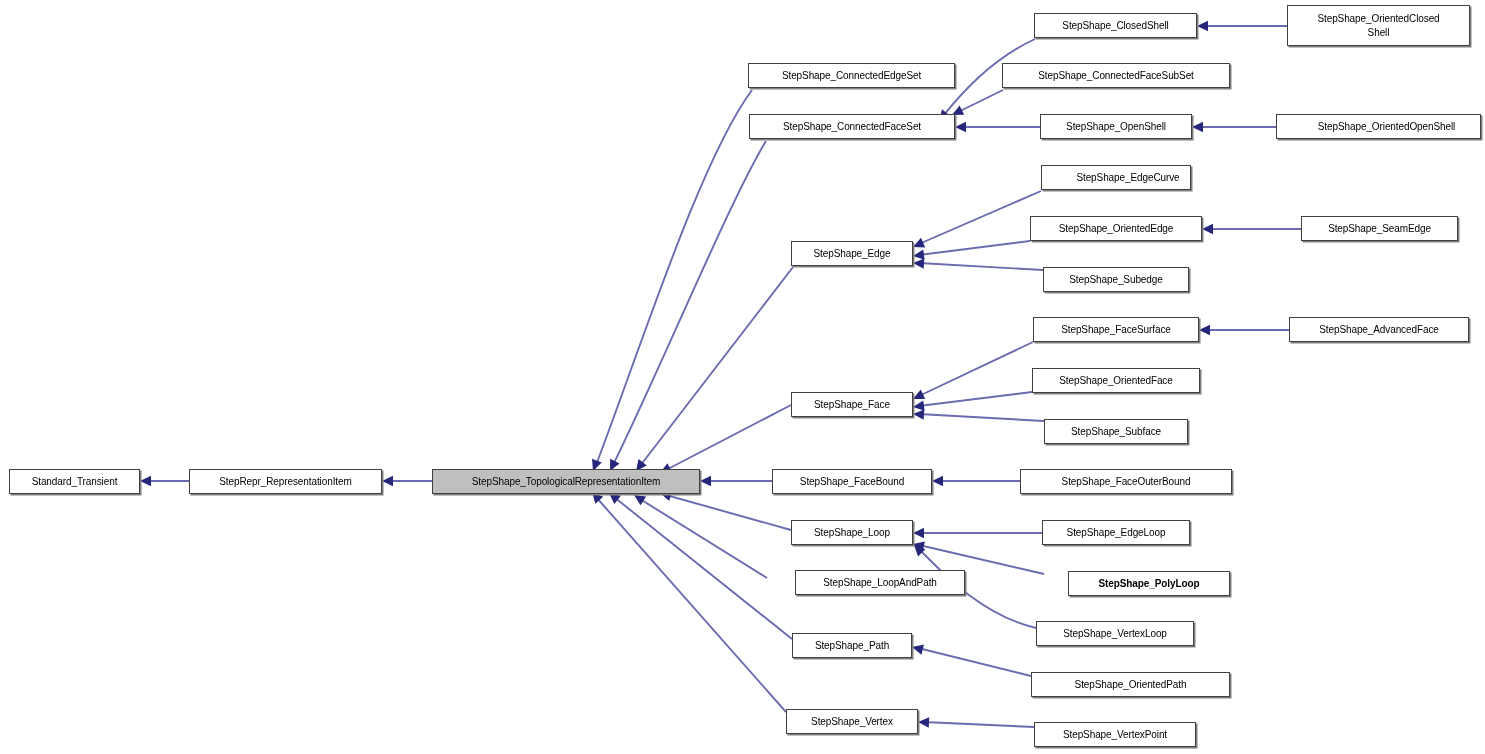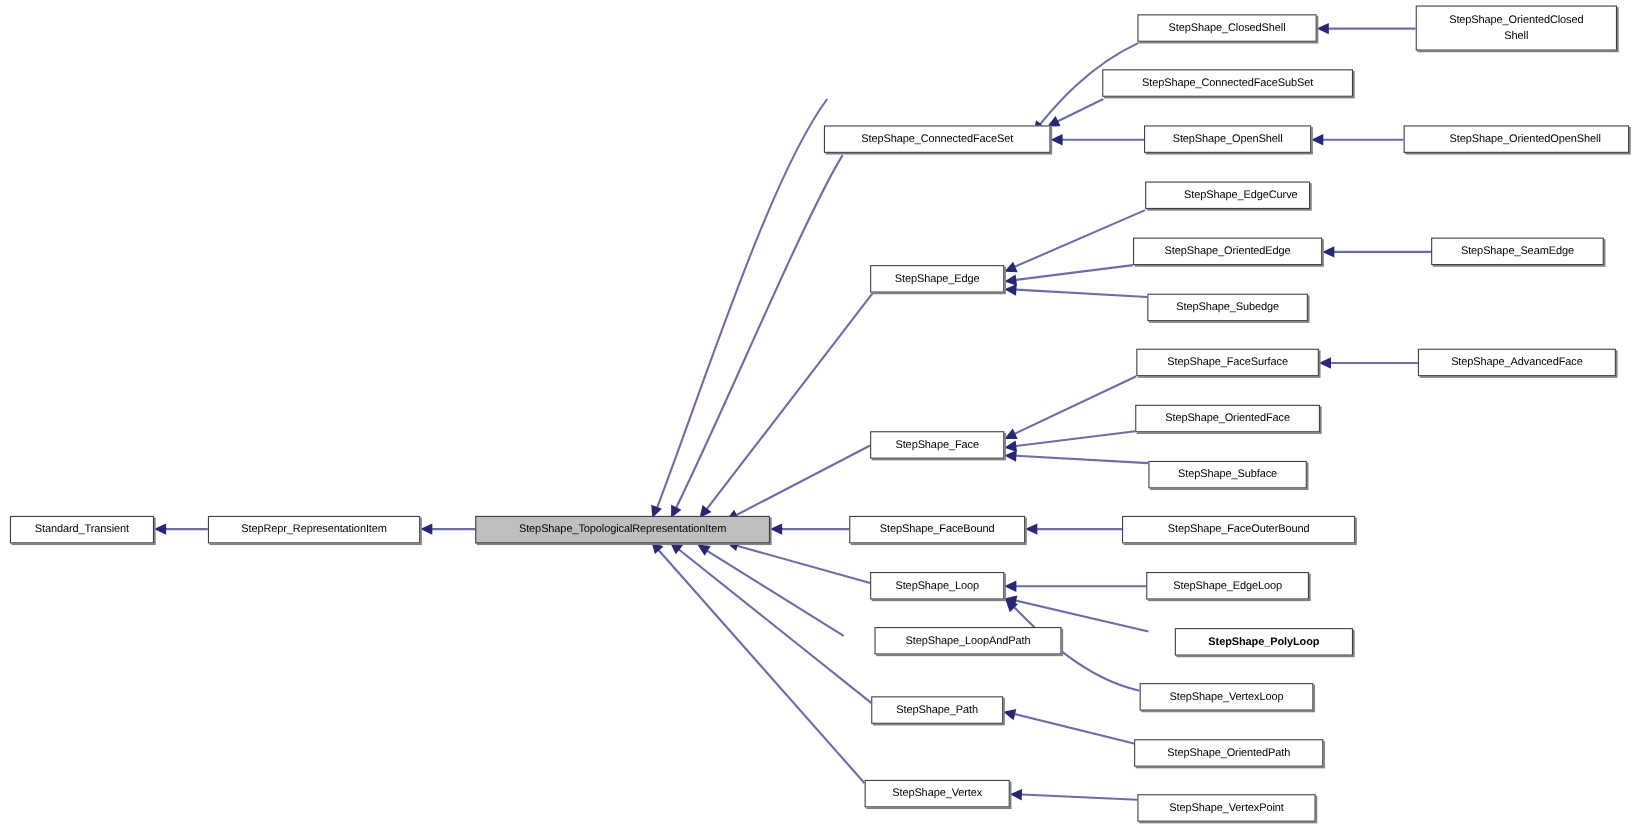--- a/index.html
+++ b/index.html
@@ -166,20 +166,21 @@
         <polygon points="912,647 923.92777329907,644.5982872515658 921.4264355417555,654.6930041581379" fill="#26267a"></polygon>
       </g>
       <g>
         <path d="M1034,727 L924,722" fill="none" stroke="#6b6bb0" stroke-width="1.9"></path>
         <polygon points="918,722 929.2247654139146,717.3048278623049 928.752544250498,727.6941015218455" fill="#26267a"></polygon>
       </g>
     </svg>
 <div class="node" style="left: 9px; top: 469px; width: 131px; height: 25px; background: rgb(255, 255, 255); border-color: rgb(64, 64, 64); box-shadow: rgb(128, 128, 128) 1.5px 1.5px 0px 0px; color: rgb(0, 0, 0);">Standard_Transient</div>
     <div class="node" style="left: 189px; top: 469px; width: 193px; height: 25px; background: rgb(255, 255, 255); border-color: rgb(64, 64, 64); box-shadow: rgb(128, 128, 128) 1.5px 1.5px 0px 0px; color: rgb(0, 0, 0);">StepRepr_RepresentationItem</div>
     <div class="node root" style="left: 432px; top: 469px; width: 268px; height: 25px; background: rgb(191, 191, 191); border-color: rgb(64, 64, 64); box-shadow: rgb(128, 128, 128) 1.5px 1.5px 0px 0px; color: rgb(0, 0, 0);">StepShape_TopologicalRepresentationItem</div>
+    <div class="node" style="left: 748px; top: 63px; width: 207px; height: 25px; background: rgb(255, 255, 255); border-color: rgb(64, 64, 64); box-shadow: rgb(128, 128, 128) 1.5px 1.5px 0px 0px; color: rgb(0, 0, 0);">StepShape_ConnectedEdgeSet</div>
     <div class="node" style="left: 749px; top: 114px; width: 206px; height: 25px; background: rgb(255, 255, 255); border-color: rgb(64, 64, 64); box-shadow: rgb(128, 128, 128) 1.5px 1.5px 0px 0px; color: rgb(0, 0, 0);">StepShape_ConnectedFaceSet</div>
     <div class="node" style="left: 1034px; top: 13px; width: 163px; height: 25px; background: rgb(255, 255, 255); border-color: rgb(64, 64, 64); box-shadow: rgb(128, 128, 128) 1.5px 1.5px 0px 0px; color: rgb(0, 0, 0);">StepShape_ClosedShell</div>
     <div class="node" style="left: 1002px; top: 63px; width: 228px; height: 25px; background: rgb(255, 255, 255); border-color: rgb(64, 64, 64); box-shadow: rgb(128, 128, 128) 1.5px 1.5px 0px 0px; color: rgb(0, 0, 0);">StepShape_ConnectedFaceSubSet</div>
     <div class="node" style="left: 1040px; top: 114px; width: 152px; height: 25px; background: rgb(255, 255, 255); border-color: rgb(64, 64, 64); box-shadow: rgb(128, 128, 128) 1.5px 1.5px 0px 0px; color: rgb(0, 0, 0);">StepShape_OpenShell</div>
     <div class="node" style="left: 1287px; top: 5px; width: 183px; height: 41px; background: rgb(255, 255, 255); border-color: rgb(64, 64, 64); box-shadow: rgb(128, 128, 128) 1.5px 1.5px 0px 0px; color: rgb(0, 0, 0);">StepShape_OrientedClosed
 Shell</div>
     <div class="node" style="left: 1276px; top: 114px; width: 205px; height: 25px; background: rgb(255, 255, 255); border-color: rgb(64, 64, 64); box-shadow: rgb(128, 128, 128) 1.5px 1.5px 0px 0px; color: rgb(0, 0, 0); padding-left: 16px;">StepShape_OrientedOpenShell</div>
     <div class="node" style="left: 791px; top: 241px; width: 122px; height: 25px; background: rgb(255, 255, 255); border-color: rgb(64, 64, 64); box-shadow: rgb(128, 128, 128) 1.5px 1.5px 0px 0px; color: rgb(0, 0, 0);">StepShape_Edge</div>
     <div class="node" style="left: 1041px; top: 165px; width: 150px; height: 25px; background: rgb(255, 255, 255); border-color: rgb(64, 64, 64); box-shadow: rgb(128, 128, 128) 1.5px 1.5px 0px 0px; color: rgb(0, 0, 0); padding-left: 24px;">StepShape_EdgeCurve</div>
     <div class="node" style="left: 1030px; top: 216px; width: 172px; height: 25px; background: rgb(255, 255, 255); border-color: rgb(64, 64, 64); box-shadow: rgb(128, 128, 128) 1.5px 1.5px 0px 0px; color: rgb(0, 0, 0);">StepShape_OrientedEdge</div>
@@ -191,16 +192,16 @@
     <div class="node" style="left: 1044px; top: 419px; width: 144px; height: 25px; background: rgb(255, 255, 255); border-color: rgb(64, 64, 64); box-shadow: rgb(128, 128, 128) 1.5px 1.5px 0px 0px; color: rgb(0, 0, 0);">StepShape_Subface</div>
     <div class="node" style="left: 1289px; top: 317px; width: 180px; height: 25px; background: rgb(255, 255, 255); border-color: rgb(64, 64, 64); box-shadow: rgb(128, 128, 128) 1.5px 1.5px 0px 0px; color: rgb(0, 0, 0);">StepShape_AdvancedFace</div>
     <div class="node" style="left: 772px; top: 469px; width: 160px; height: 25px; background: rgb(255, 255, 255); border-color: rgb(64, 64, 64); box-shadow: rgb(128, 128, 128) 1.5px 1.5px 0px 0px; color: rgb(0, 0, 0);">StepShape_FaceBound</div>
     <div class="node" style="left: 1020px; top: 469px; width: 212px; height: 25px; background: rgb(255, 255, 255); border-color: rgb(64, 64, 64); box-shadow: rgb(128, 128, 128) 1.5px 1.5px 0px 0px; color: rgb(0, 0, 0);">StepShape_FaceOuterBound</div>
     <div class="node" style="left: 791px; top: 520px; width: 122px; height: 25px; background: rgb(255, 255, 255); border-color: rgb(64, 64, 64); box-shadow: rgb(128, 128, 128) 1.5px 1.5px 0px 0px; color: rgb(0, 0, 0);">StepShape_Loop</div>
     <div class="node" style="left: 1042px; top: 520px; width: 148px; height: 25px; background: rgb(255, 255, 255); border-color: rgb(64, 64, 64); box-shadow: rgb(128, 128, 128) 1.5px 1.5px 0px 0px; color: rgb(0, 0, 0);">StepShape_EdgeLoop</div>
     <div class="node" style="left: 767px; top: 570px; width: 170px; height: 25px; background: rgb(255, 255, 255); border-color: rgb(64, 64, 64); box-shadow: rgb(128, 128, 128) 1.5px 1.5px 0px 0px; color: rgb(0, 0, 0); margin-left: 28px;">StepShape_LoopAndPath</div>
     <div class="node" style="left: 1068px; top: 571px; width: 162px; height: 25px; background: rgb(255, 255, 255); border-color: rgb(64, 64, 64); box-shadow: rgb(128, 128, 128) 1.5px 1.5px 0px 0px; color: rgb(0, 0, 0); font-weight: bold;">StepShape_PolyLoop</div>
     <div class="node" style="left: 1036px; top: 621px; width: 158px; height: 25px; background: rgb(255, 255, 255); border-color: rgb(64, 64, 64); box-shadow: rgb(128, 128, 128) 1.5px 1.5px 0px 0px; color: rgb(0, 0, 0);">StepShape_VertexLoop</div>
     <div class="node" style="left: 792px; top: 633px; width: 120px; height: 25px; background: rgb(255, 255, 255); border-color: rgb(64, 64, 64); box-shadow: rgb(128, 128, 128) 1.5px 1.5px 0px 0px; color: rgb(0, 0, 0);">StepShape_Path</div>
-    <div class="node" style="left: 1031px; top: 672px; width: 172px; height: 25px; background: rgb(255, 255, 255); border-color: rgb(64, 64, 64); box-shadow: rgb(128, 128, 128) 1.5px 1.5px 0px 0px; color: rgb(0, 0, 0);">StepShape_OrientedPath</div>
+    <div class="node" style="left: 1031px; top: 672px; width: 199px; height: 25px; background: rgb(255, 255, 255); border-color: rgb(64, 64, 64); box-shadow: rgb(128, 128, 128) 1.5px 1.5px 0px 0px; color: rgb(0, 0, 0);">StepShape_OrientedPath</div>
     <div class="node" style="left: 786px; top: 709px; width: 132px; height: 25px; background: rgb(255, 255, 255); border-color: rgb(64, 64, 64); box-shadow: rgb(128, 128, 128) 1.5px 1.5px 0px 0px; color: rgb(0, 0, 0);">StepShape_Vertex</div>
     <div class="node" style="left: 1034px; top: 722px; width: 162px; height: 25px; background: rgb(255, 255, 255); border-color: rgb(64, 64, 64); box-shadow: rgb(128, 128, 128) 1.5px 1.5px 0px 0px; color: rgb(0, 0, 0);">StepShape_VertexPoint</div>
   </div>
 
 </body></html>

